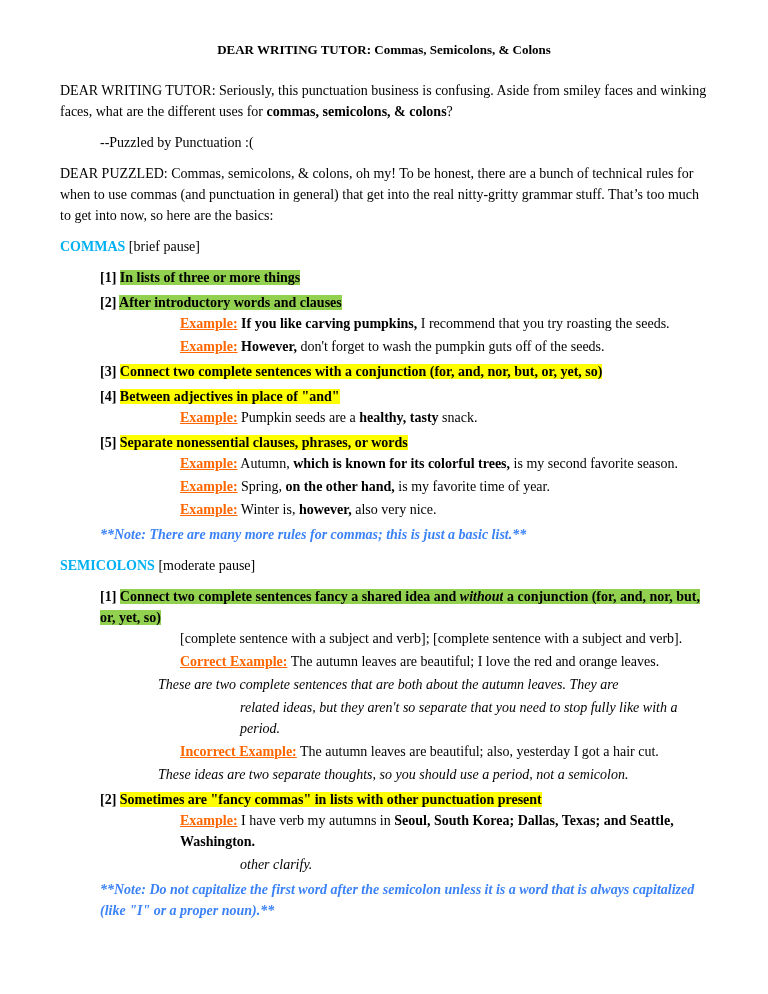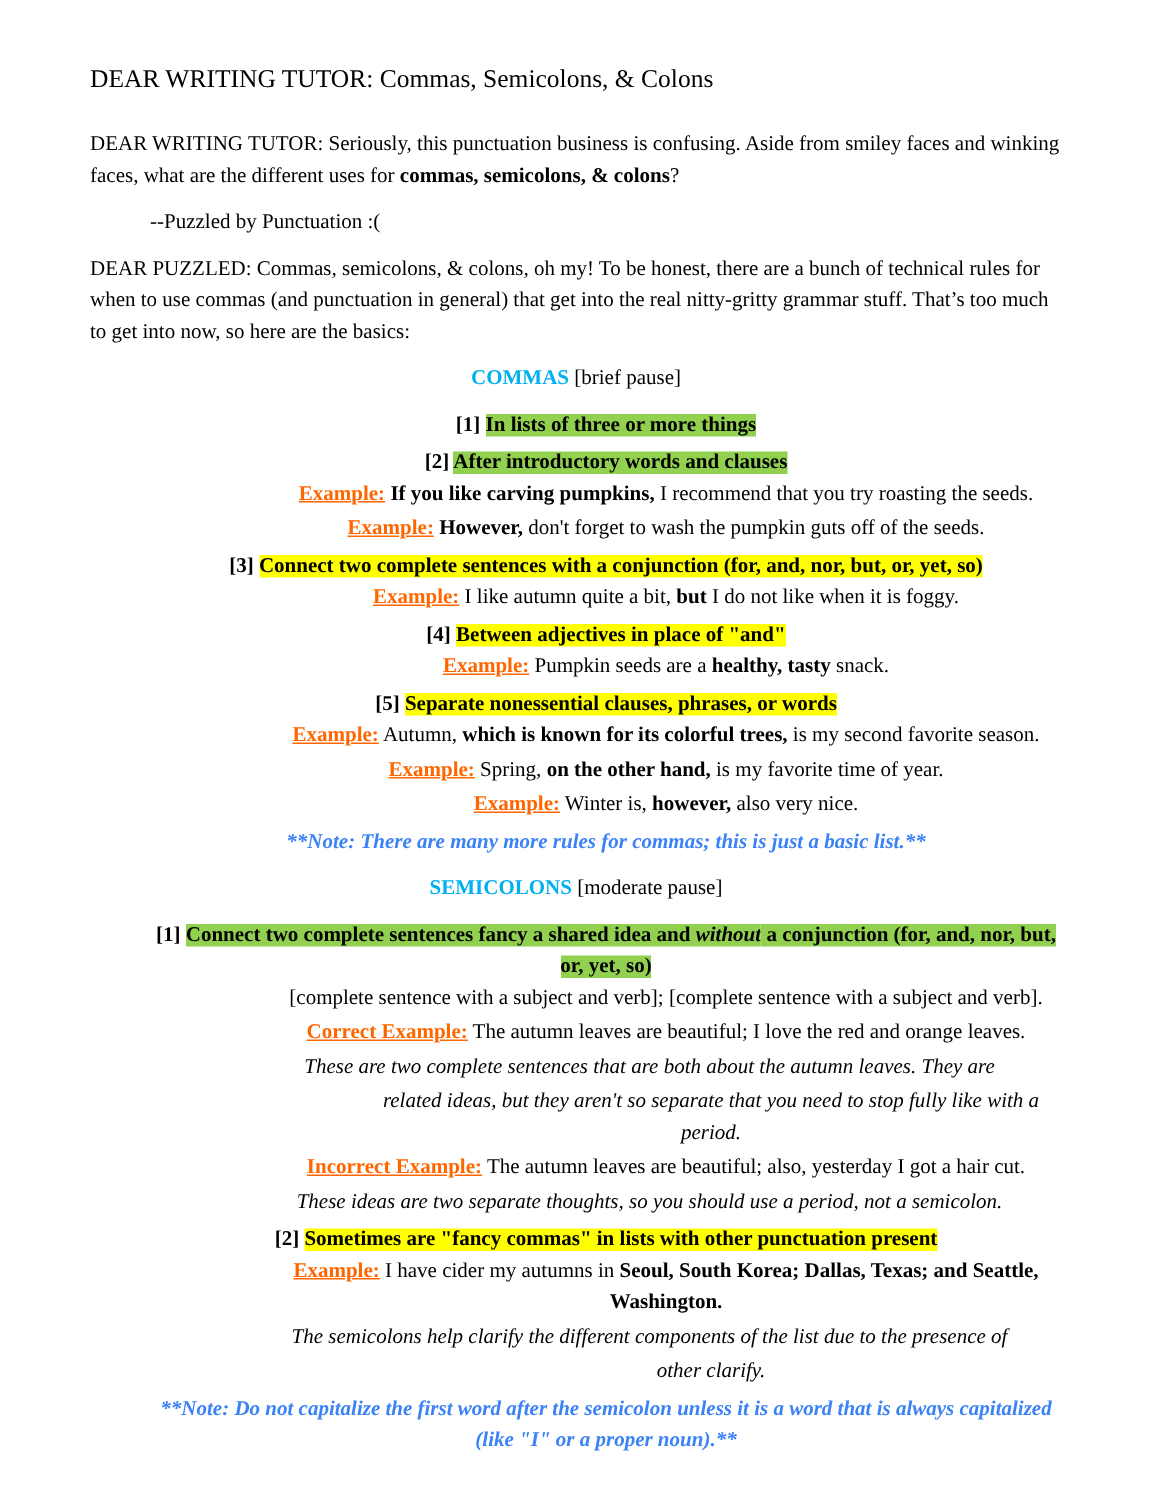--- a/index.html
+++ b/index.html
@@ -7,37 +7,37 @@
       background: #fff;
       font-family: Times New Roman, Times, serif;
       font-size: 14px;
       color: #000;
       width: 768px;
       min-height: 994px;
       padding: 40px 60px 40px 60px;
       line-height: 1.5;
     }
     h1.page-title {
-      text-align: left;
-      font-size: 17px;
-      font-weight: normal;
+      text-align: center;
+      font-size: 13px;
+      font-weight: bold;
       margin-bottom: 20px;
     }
     p { margin-bottom: 10px; }
     .indent1 { margin-left: 40px; }
 
     .cyan { color: #00b0f0; font-weight: bold; }
     .green-bg { background-color: #92d050; }
     .yellow-bg { background-color: #ffff00; }
     .bold { font-weight: bold; }
     .italic { font-style: italic; }
     .red-bold-italic { color: #3b82f6; font-weight: bold; font-style: italic; }
     .orange-underline { color: #ff6600; text-decoration: underline; }
 
-    .section { margin-bottom: 6px; text-align: center; }
+    .section { margin-bottom: 6px; }
     .numbered-item { margin-left: 40px; margin-bottom: 4px; }
     .example-line { margin-left: 80px; margin-bottom: 2px; }
     .example-line2 { margin-left: 58px; margin-bottom: 2px; }
     .example-line3 { margin-left: 140px; margin-bottom: 2px; }
   </style>
 </head>
 <body>
 
 <h1 class="page-title">DEAR WRITING TUTOR: Commas, Semicolons, &amp; Colons</h1>
 
@@ -63,23 +63,20 @@
     <div class="example-line">
       <span class="orange-underline bold">Example:</span><span class="bold"> If you like carving pumpkins,</span><span> I recommend that you try roasting the seeds.</span>
     </div>
     <div class="example-line">
       <span class="orange-underline bold">Example:</span><span class="bold"> However,</span><span> don't forget to wash the pumpkin guts off of the seeds.</span>
     </div>
   </div>
 
   <div class="numbered-item">
     <span class="bold">[3] </span><span class="yellow-bg bold">Connect two complete sentences with a conjunction (for, and, nor, but, or, yet, so)</span>
-    <div class="example-line">
-      <span class="orange-underline bold">Example:</span><span> I like autumn quite a bit, </span><span class="bold">but</span><span> I do not like when it is foggy.</span>
-    </div>
   </div>
 
   <div class="numbered-item">
     <span class="bold">[4] </span><span class="yellow-bg bold">Between adjectives in place of "and"</span>
     <div class="example-line">
       <span class="orange-underline bold">Example:</span><span> Pumpkin seeds are a </span><span class="bold">healthy, tasty</span><span> snack.</span>
     </div>
   </div>
 
   <div class="numbered-item">
@@ -115,20 +112,19 @@
     <div class="example-line3 italic">related ideas, but they aren't so separate that you need to stop fully like with a period.</div>
     <div class="example-line">
       <span class="orange-underline bold">Incorrect Example:</span><span> The autumn leaves are beautiful; also, yesterday I got a hair cut.</span>
     </div>
     <div class="example-line2 italic">These ideas are two separate thoughts, so you should use a period, not a semicolon.</div>
   </div>
 
   <div class="numbered-item">
     <span class="bold">[2] </span><span class="yellow-bg bold">Sometimes are "fancy commas" in lists with other punctuation present</span>
     <div class="example-line">
-      <span class="orange-underline bold">Example:</span><span> I have cider my autumns in </span><span class="bold">Seoul, South Korea; Dallas, Texas; and Seattle, Washington.</span>
+      <span class="orange-underline bold">Example:</span><span> I have verb my autumns in </span><span class="bold">Seoul, South Korea; Dallas, Texas; and Seattle, Washington.</span>
     </div>
-    <div class="example-line2 italic">The semicolons help clarify the different components of the list due to the presence of</div>
     <div class="example-line3 italic">other clarify.</div>
   </div>
 
   <p class="indent1 red-bold-italic">**Note: Do not capitalize the first word after the semicolon unless it is a word that is always capitalized (like "I" or a proper noun).**</p>
 </div>
 
 </body></html>

